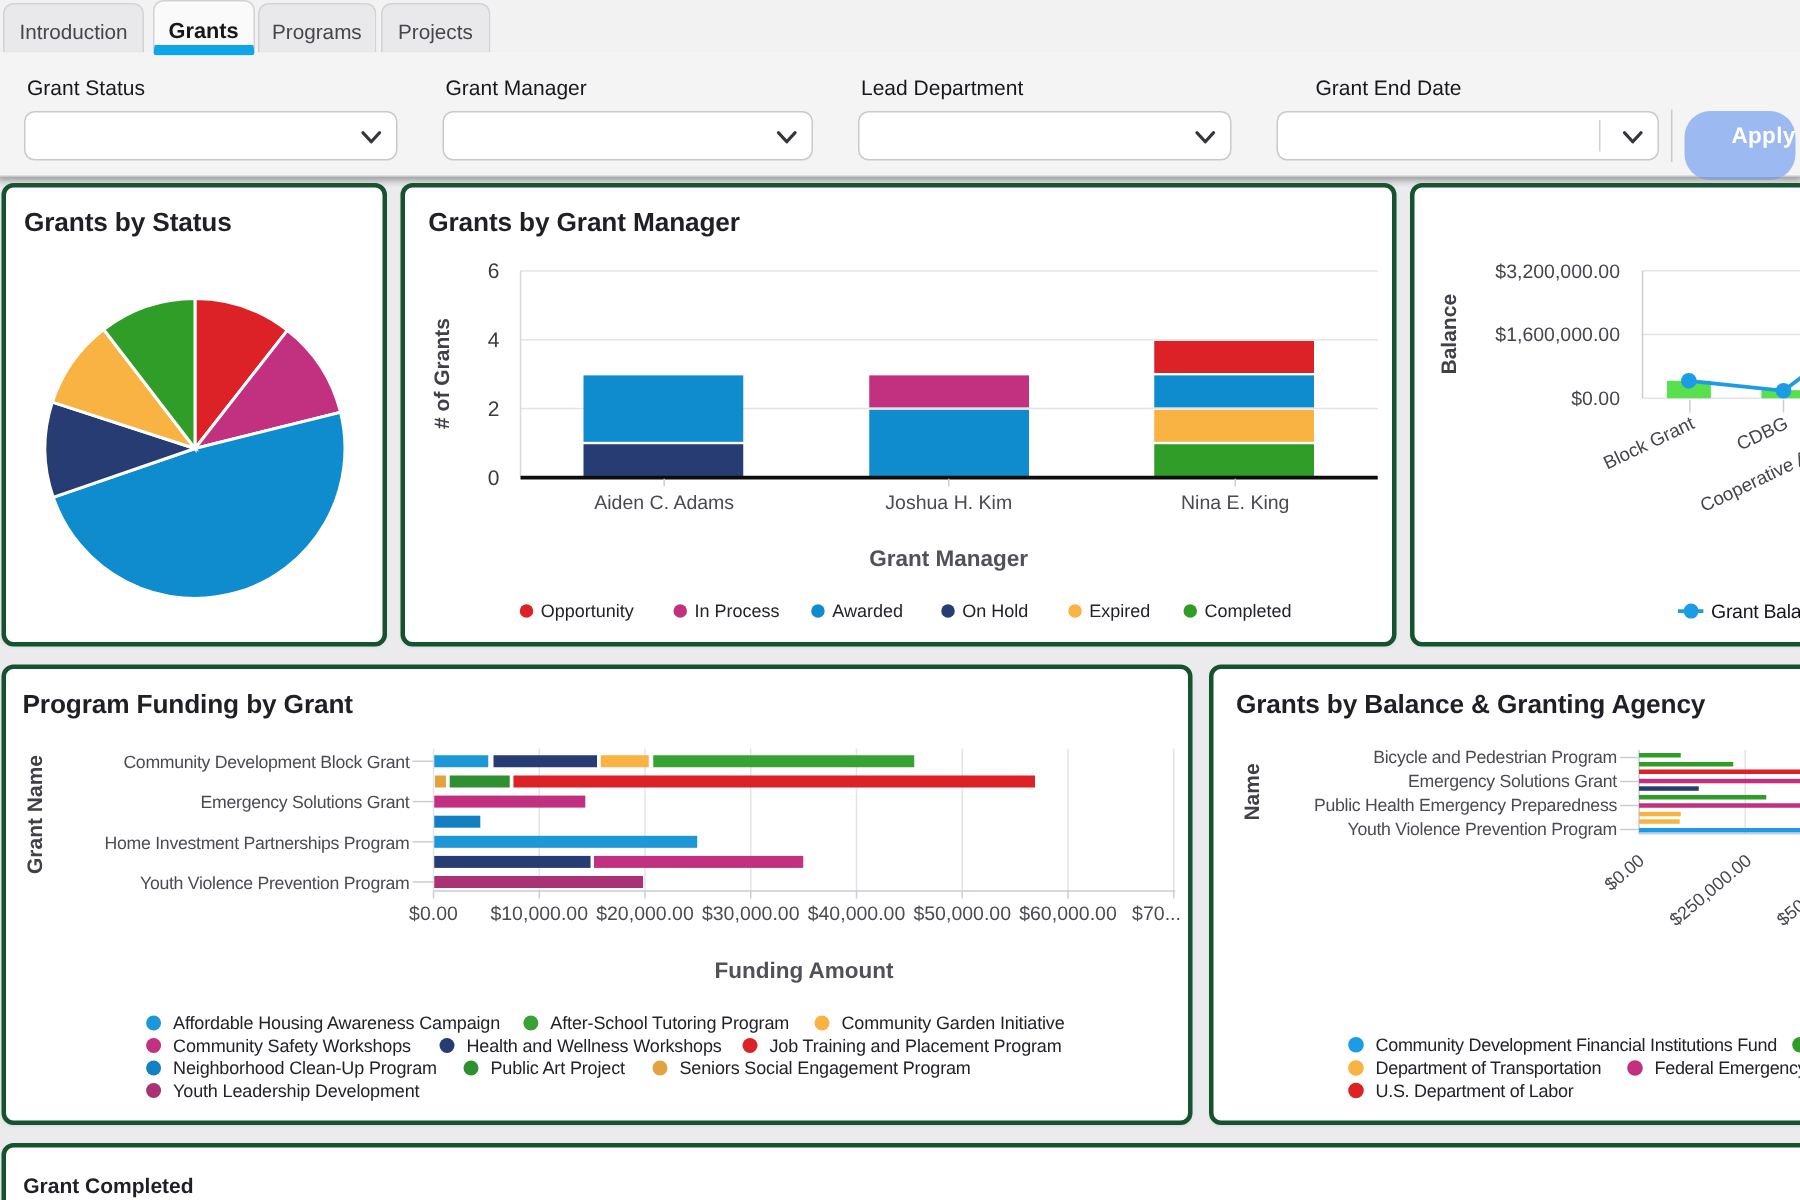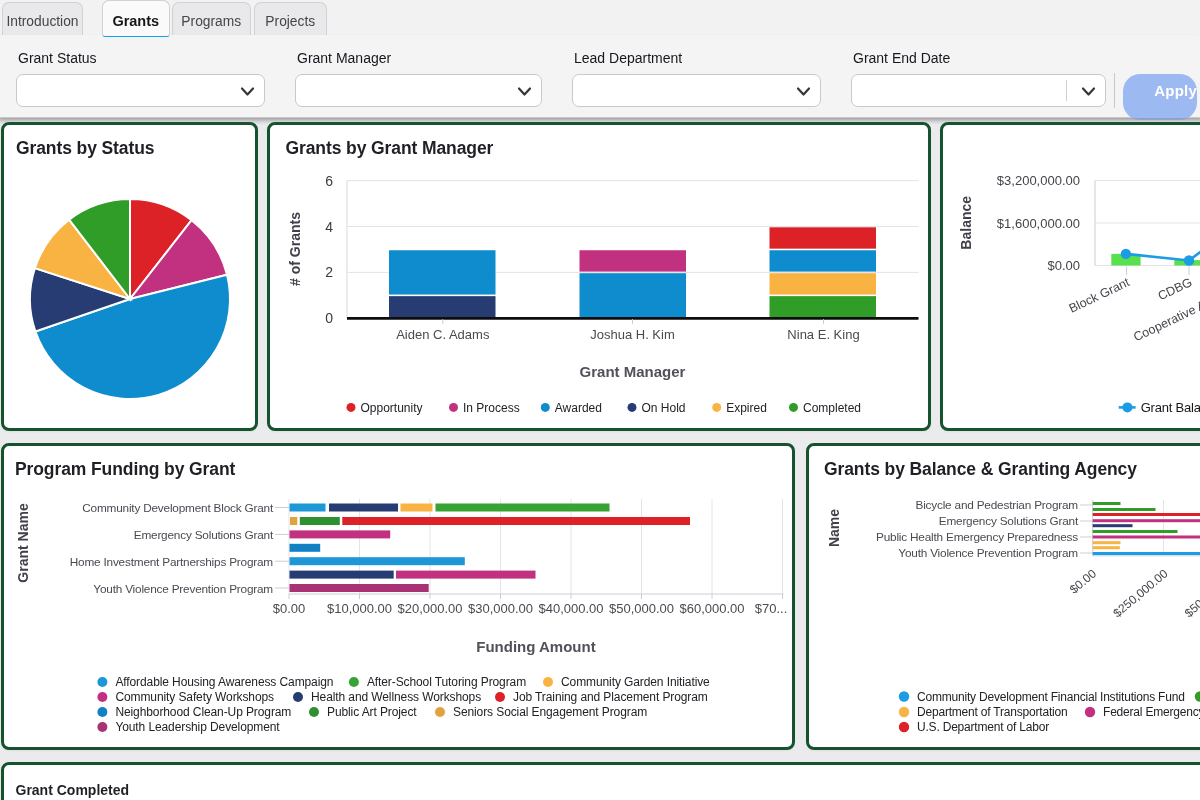--- a/index.html
+++ b/index.html
@@ -1,40 +1,40 @@
 <!DOCTYPE html>
 <html><head><meta charset="utf-8"><style>
 *{margin:0;padding:0;box-sizing:border-box;}
 html,body{width:1200px;height:800px;overflow:hidden;font-family:"Liberation Sans",sans-serif;background:#fff;}
 .tabstrip{position:absolute;left:0;top:0;width:1200px;height:35px;background:#f2f2f3;}
 .tab{position:absolute;top:2px;height:33px;background:#e9e9eb;border:1px solid #d2d2d5;border-bottom:none;border-radius:7px 7px 0 0;font-size:13.8px;color:#45454c;text-align:center;line-height:37px;}
-.tab.active{top:0;height:36.5px;background:#fafafa;color:#17171a;font-weight:bold;z-index:5;border-radius:7px 7px 3px 3px;border-bottom:1px solid #0ea5e9;line-height:41px;font-size:14.5px;}
+.tab.active{top:0;height:36.5px;background:#fafafa;color:#17171a;font-weight:bold;z-index:5;border-radius:7px 7px 3px 3px;border-bottom:7px solid #0ea5e9;line-height:41px;font-size:14.5px;}
 .filterbar{position:absolute;left:0;top:35px;width:1200px;height:82.5px;background:#f4f4f5;border-bottom:1px solid #c6c8ca;box-shadow:0 2px 3px rgba(0,0,0,0.18);z-index:2;}
 .flabel{position:absolute;top:15px;font-size:14px;color:#17171d;font-weight:500;}
 .fsel{position:absolute;top:39px;height:32.5px;background:#fff;border:1px solid #c9c9cc;border-radius:7px;}
 .chev{position:absolute;right:9px;top:9px;}
 .vsep{position:absolute;left:1114px;top:38px;height:35px;width:1px;background:#c9c9cc;}
 .apply{position:absolute;left:1123px;top:38.5px;width:74px;height:46px;background:#9cb9f1;border-radius:17.25px;color:#fff;font-weight:bold;font-size:15px;text-align:right;line-height:34.5px;letter-spacing:0.2px;}
 .content{position:absolute;left:0;top:117.5px;width:1200px;height:682.5px;background:#ebebed;}
 .content::before{content:"";position:absolute;left:0;top:0;width:1200px;height:7px;background:linear-gradient(rgba(90,90,95,0.28),rgba(90,90,95,0));z-index:9;}
 .card{position:absolute;background:#fff;border:3px solid #14532d;border-radius:8px;box-shadow:0 1px 2px rgba(0,0,0,0.05);}
 .ctitle{position:absolute;top:13px;font-size:17.5px;font-weight:bold;color:#1f1f26;letter-spacing:-0.1px;}
 svg text{font-family:"Liberation Sans",sans-serif;}
 </style></head><body>
 <div class="tabstrip">
-  <div class="tab" style="left:2px;width:81px;">Introduction</div>
+  <div class="tab" style="left:2px;width:94px;">Introduction</div>
   <div class="tab active" style="left:102px;width:67.5px;">Grants</div>
   <div class="tab" style="left:171.5px;width:79.5px;">Programs</div>
   <div class="tab" style="left:253.5px;width:73.5px;">Projects</div>
 </div>
 <div class="filterbar">
   <div class="flabel" style="left:18px;">Grant Status</div>
   <div class="flabel" style="left:297px;">Grant Manager</div>
   <div class="flabel" style="left:574px;">Lead Department</div>
-  <div class="flabel" style="left:853px;">Grant End Date</div>
+  <div class="flabel" style="left:877px;">Grant End Date</div>
   <div class="fsel" style="left:16px;width:249px;">
       <svg class="chev" width="15" height="15" viewBox="0 0 15 15">
         <path d="M2 4.5 L7.5 10.5 L13 4.5" fill="none" stroke="#35353c" stroke-width="2.2" stroke-linecap="round" stroke-linejoin="round"></path>
       </svg>
     </div>
   <div class="fsel" style="left:295px;width:247px;">
       <svg class="chev" width="15" height="15" viewBox="0 0 15 15">
         <path d="M2 4.5 L7.5 10.5 L13 4.5" fill="none" stroke="#35353c" stroke-width="2.2" stroke-linecap="round" stroke-linejoin="round"></path>
       </svg>
     </div>

